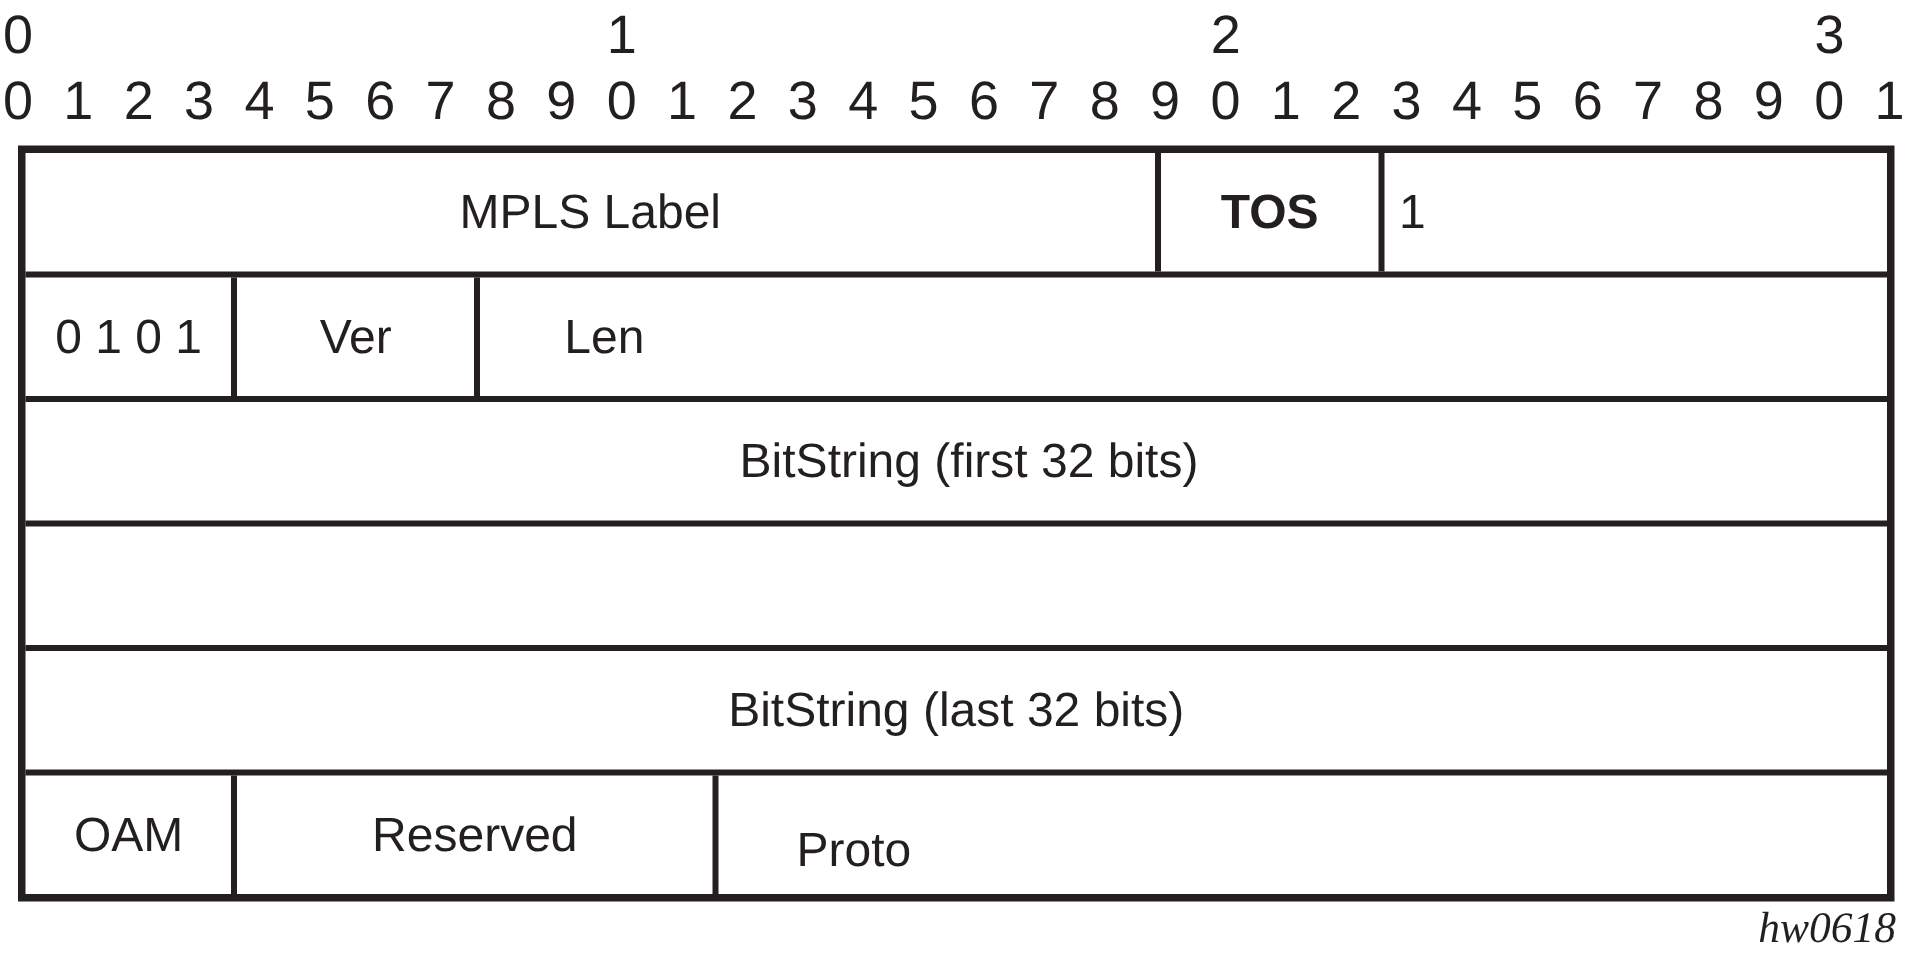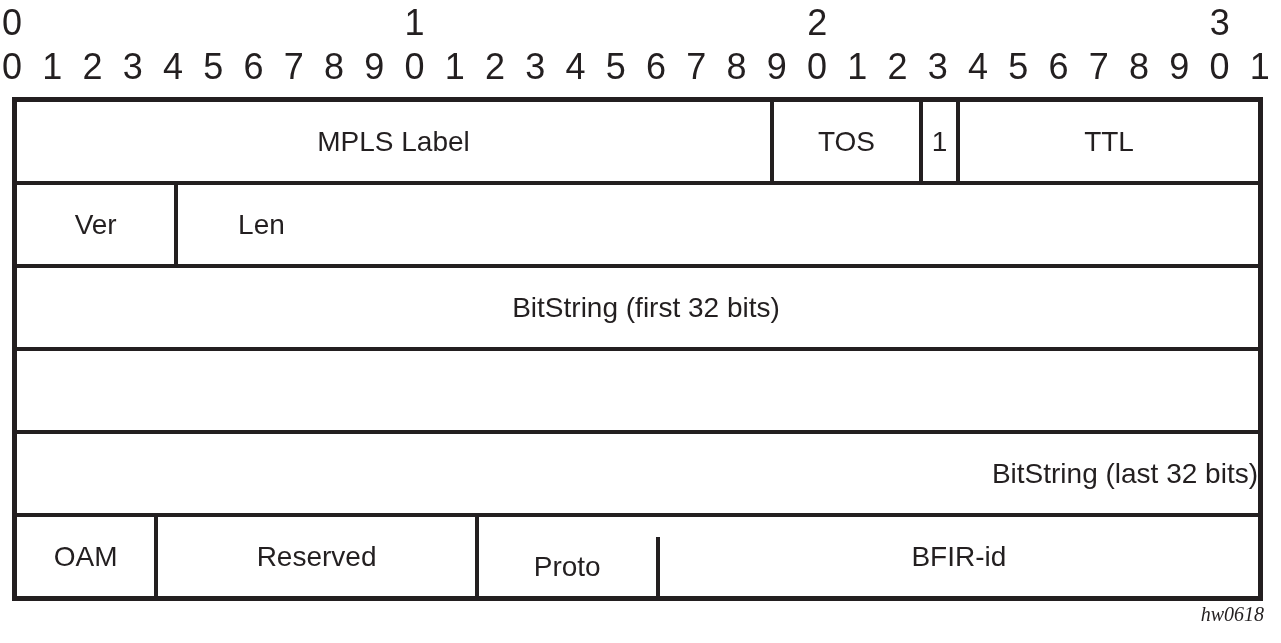--- a/index.html
+++ b/index.html
@@ -35,30 +35,30 @@
     width: 1251px; height: 504px;
     border: 5px solid #231f20;
     display: flex; flex-direction: column;
     background: #ffffff;
   }
   .prow { flex: 1; display: flex; border-bottom: 4px solid #231f20; }
   .prow:last-child { border-bottom: none; }
   .pcell {
     display: flex; align-items: center; justify-content: center;
     border-right: 4px solid #231f20;
-    font-size: 28px;
+    font-size: 32px;
     overflow: hidden;
   }
   .pcell:last-child { border-right: none; }
   
   .caption {
     position: absolute; top: 603px; right: 17px;
     font-family: "Liberation Serif", serif;
     font-style: italic;
-    font-size: 20px;
+    font-size: 29px;
   }
 </style>
 </head>
 <body>
 
 <div class="canvas" style="color: rgb(35, 31, 32);">
   <div class="ruler-tens">
       <span style="left: -8px;">0</span>
       <span style="left: 394.581px;">1</span>
       <span style="left: 797.161px;">2</span>
@@ -96,62 +96,59 @@
       <span>8</span>
       <span>9</span>
       <span>0</span>
       <span>1</span>
     </div>
   <div class="packet-table" style="border-color: rgb(35, 31, 32);">
       <div class="prow" style="border-color: rgb(35, 31, 32);">
         <div class="pcell" style="width: 61%; border-color: rgb(35, 31, 32);">
           <span>MPLS Label</span>
         </div>
-        <div class="pcell" style="width: 12%; border-color: rgb(35, 31, 32);">
+        <div class="pcell" style="width: 12%; border-color: rgb(35, 31, 32); font-weight: bold;">
           <span>TOS</span>
         </div>
         <div class="pcell" style="width: 3%; border-color: rgb(35, 31, 32);">
           <span>1</span>
         </div>
-        <div class="pcell" style="width: 24%; border-color: rgb(35, 31, 32);">
-          <span>TTL</span>
-        </div>
       </div>
       <div class="prow" style="border-color: rgb(35, 31, 32);">
+        <div class="pcell" style="width: 11.4%; border-color: rgb(35, 31, 32);">
+          <span>0 1 0 1</span>
+        </div>
         <div class="pcell" style="width: 13%; border-color: rgb(35, 31, 32);">
           <span>Ver</span>
         </div>
         <div class="pcell" style="width: 13.4%; border-color: rgb(35, 31, 32); align-items: center;">
           <span>Len</span>
         </div>
       </div>
       <div class="prow" style="border-color: rgb(35, 31, 32);">
         <div class="pcell" style="width: 100%; border-color: rgb(35, 31, 32); padding-left: 17px;">
           <span>BitString (first 32 bits)</span>
         </div>
       </div>
       <div class="prow" style="border-color: rgb(35, 31, 32);">
         <div class="pcell" style="width: 100%; border-color: rgb(35, 31, 32);">
           <span></span>
         </div>
       </div>
       <div class="prow" style="border-color: rgb(35, 31, 32);">
-        <div class="pcell" style="width: 100%; border-color: rgb(35, 31, 32); justify-content: flex-end;">
+        <div class="pcell" style="width: 100%; border-color: rgb(35, 31, 32);">
           <span>BitString (last 32 bits)</span>
         </div>
       </div>
       <div class="prow" style="border-color: rgb(35, 31, 32);">
         <div class="pcell" style="width: 11.4%; border-color: rgb(35, 31, 32);">
           <span>OAM</span>
         </div>
         <div class="pcell" style="width: 25.8%; border-color: rgb(35, 31, 32);">
           <span>Reserved</span>
         </div>
         <div class="pcell" style="width: 14.6%; border-color: rgb(35, 31, 32); margin-top: 20px;">
           <span>Proto</span>
         </div>
-        <div class="pcell" style="width: 48.2%; border-color: rgb(35, 31, 32);">
-          <span>BFIR-id</span>
-        </div>
       </div>
     </div>
   <div class="caption">hw0618</div>
 </div>
 
 </body></html>

